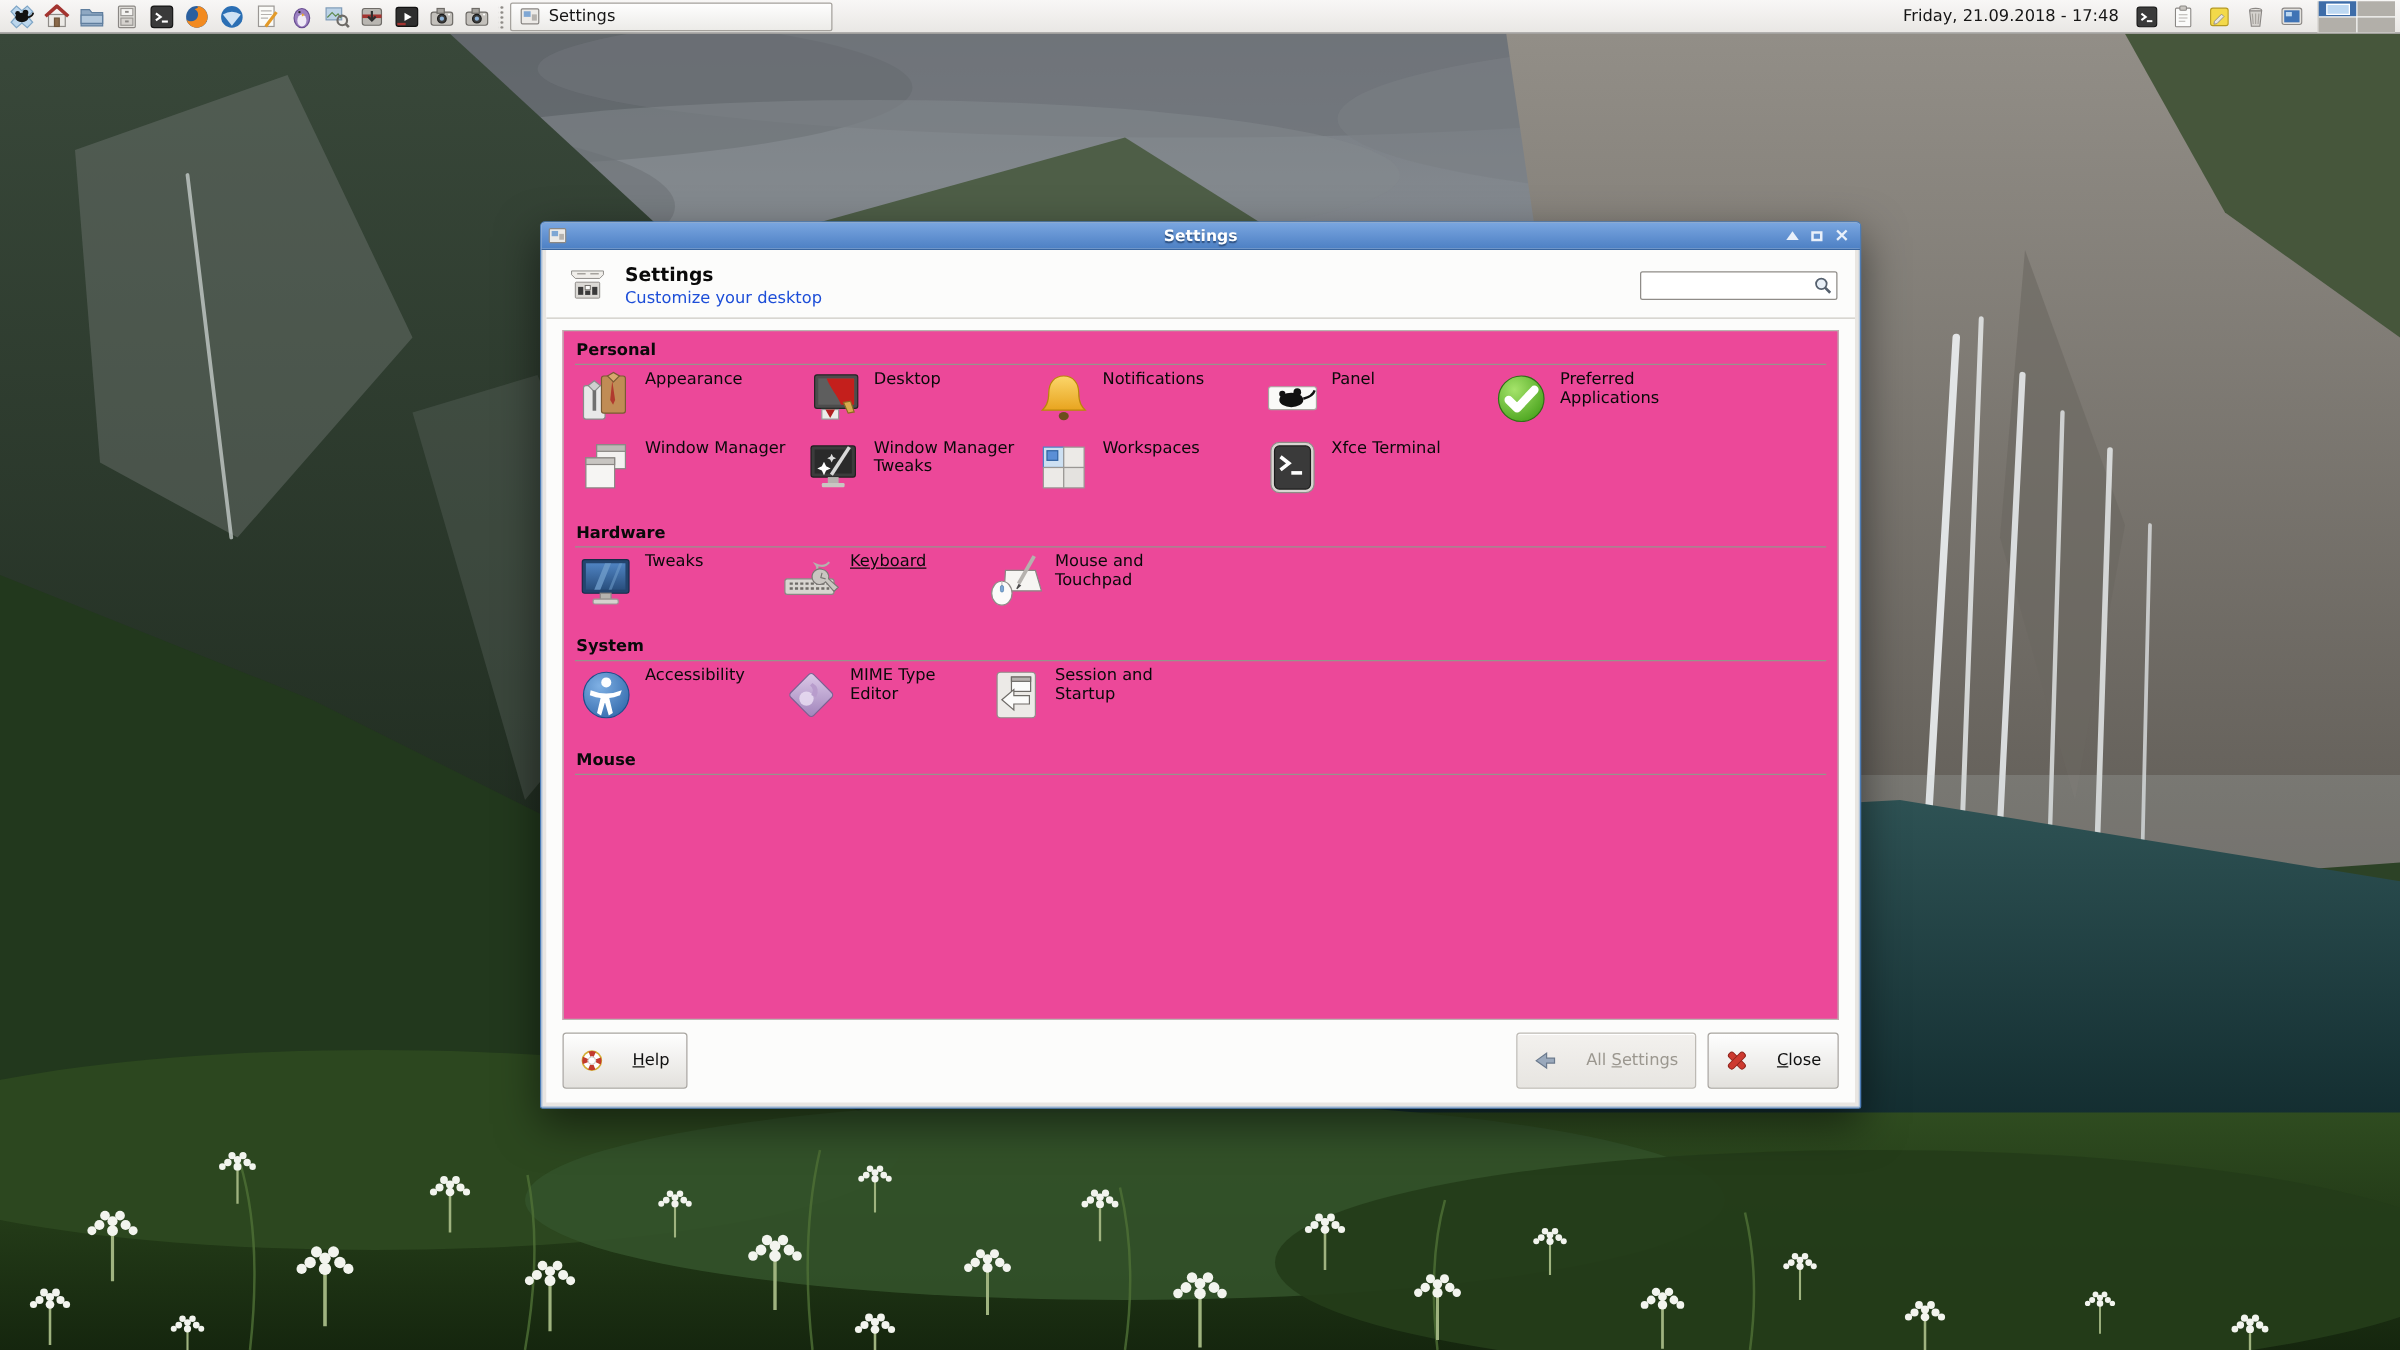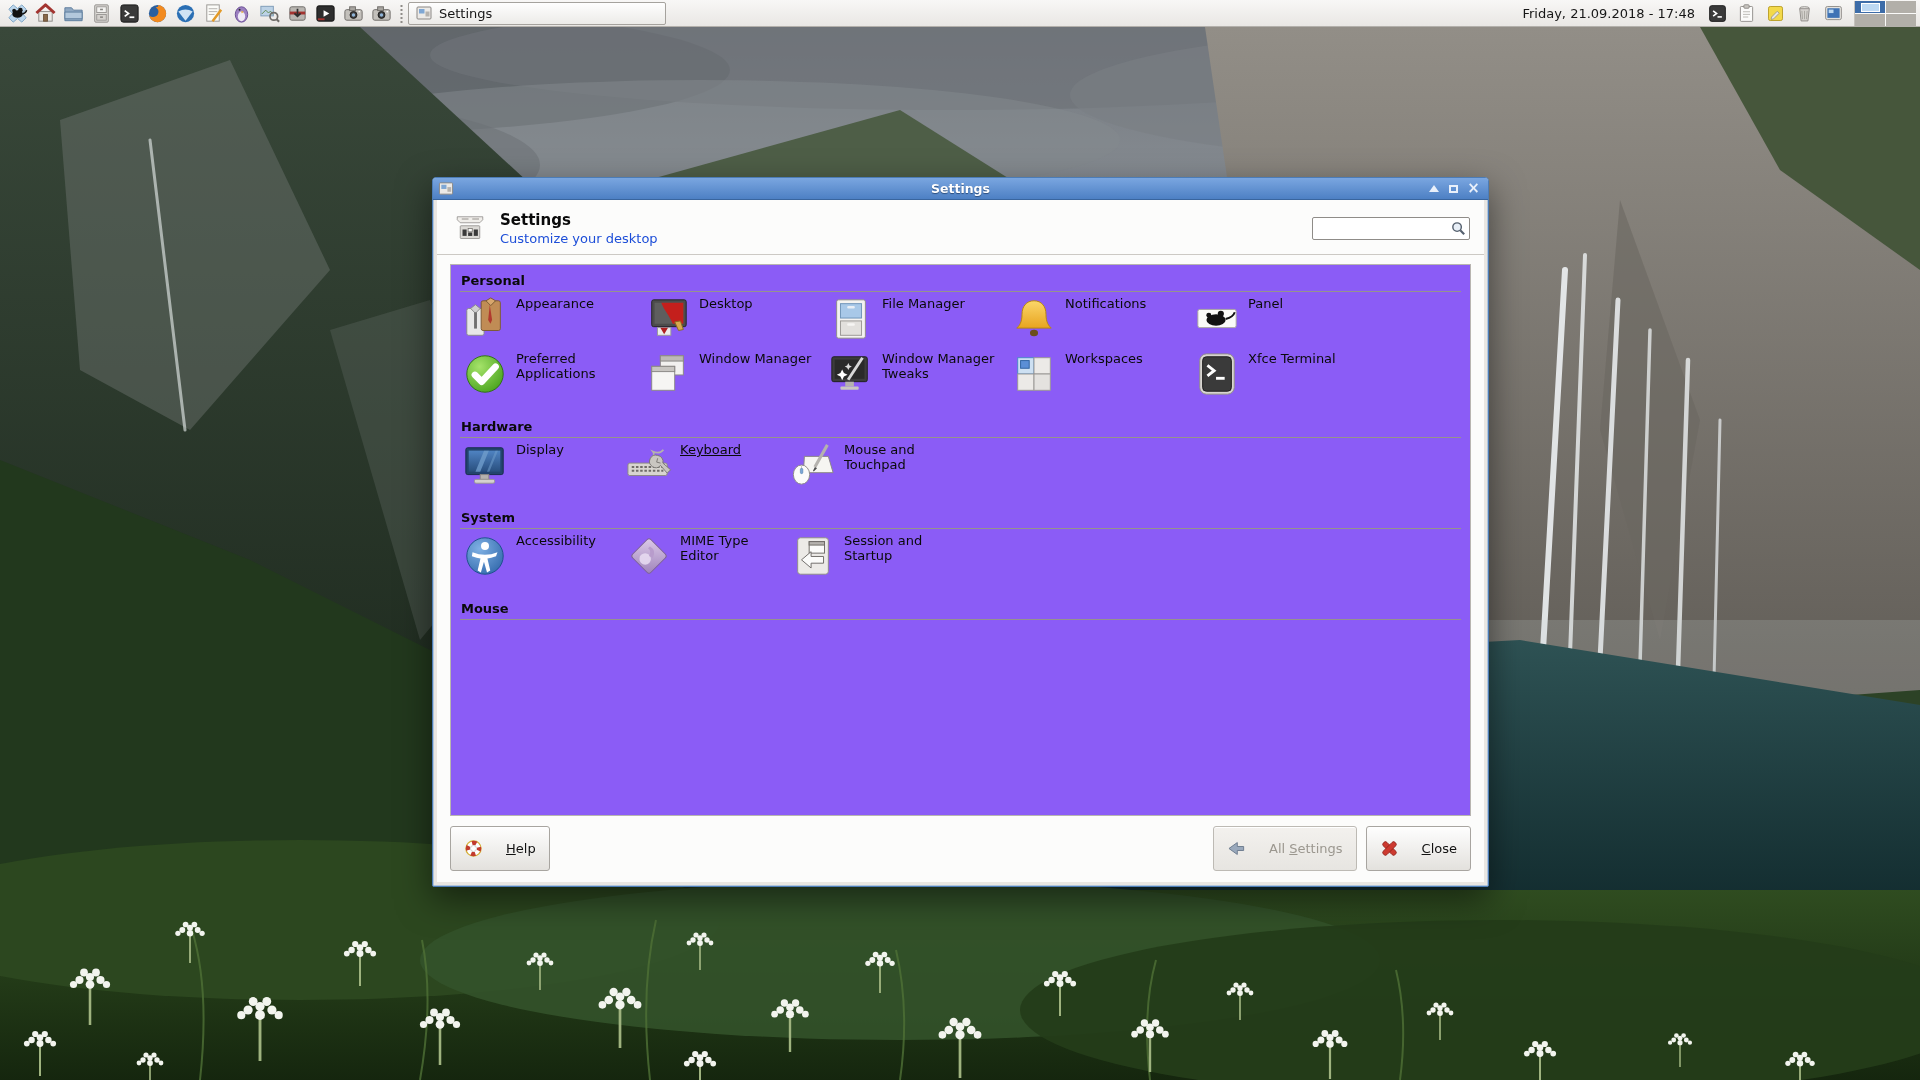--- a/index.html
+++ b/index.html
@@ -45,21 +45,21 @@
   .win-inner{flex:1;margin:0 4px 4px;background:#fcfcfb;display:flex;flex-direction:column;overflow:hidden}
   .hdr{flex:none;display:flex;align-items:center;padding:10px 14px 8px;border-bottom:1px solid #ccc9c4;background:#fcfcfb}
   .hdr-icon{width:38px;height:36px;flex:none}
   .hdr-text{margin-left:11px}
   .hdr-title{font-size:15px;font-weight:bold;color:#0a0a0a}
   .hdr-sub{font-size:13px;color:#1d4ed8;margin-top:2px}
   .search{margin-left:auto;position:relative}
   .search input{width:158px;height:23px;border:1px solid #8f8c88;border-radius:2px;padding:0 24px 0 6px;
                 font-family:inherit;font-size:13px;background:#fff;outline:none}
   .search .mag{position:absolute;right:3px;top:3px;width:17px;height:17px;cursor:pointer}
-  .frame{flex:1;margin:9px 13px 0;border:1px solid #b8b5b0;background:#8b5cf6;padding:4px 9px;overflow:hidden}
+  .frame{flex:1;margin:9px 13px 0;border:1px solid #b8b5b0;background:#ec4899;padding:4px 9px;overflow:hidden}
   .sec-h{font-size:13px;font-weight:bold;color:#0a0a0a;padding:4px 1px 3px;border-bottom:1px solid #96938d;margin-bottom:4px}
   .grid{display:grid;margin:3px 0 9px}
   .p5{grid-template-columns:repeat(5,183px)}
   .p3{grid-template-columns:repeat(3,164px)}
   .p1{grid-template-columns:220px}
   .tile{display:flex;gap:8px;min-height:55px;padding:0 2px;cursor:pointer}
   .tile svg{width:46px;height:46px;flex:none}
   .tile-label{font-size:13px;color:#0a0a0a;line-height:1.18}
   .tile-label.focused{text-decoration:underline}
   .footer{flex:none;display:flex;align-items:center;padding:10px 13px 11px}
@@ -608,26 +608,20 @@
           <span class="tile-label">Appearance</span>
         </div>
         <div class="tile">
           <svg>
               <use href="#i-desktop"></use>
             </svg>
           <span class="tile-label">Desktop</span>
         </div>
         <div class="tile">
           <svg>
-              <use href="#i-filemgr"></use>
-            </svg>
-          <span class="tile-label">File Manager</span>
-        </div>
-        <div class="tile">
-          <svg>
               <use href="#i-notif"></use>
             </svg>
           <span class="tile-label">Notifications</span>
         </div>
         <div class="tile">
           <svg>
               <use href="#i-panelset"></use>
             </svg>
           <span class="tile-label">Panel</span>
         </div>
@@ -662,21 +656,21 @@
           <span class="tile-label">Xfce Terminal</span>
         </div>
       </div>
 
       <div class="sec-h">Hardware</div>
       <div class="grid p3">
         <div class="tile">
           <svg>
               <use href="#i-display"></use>
             </svg>
-          <span class="tile-label">Display</span>
+          <span class="tile-label">Tweaks</span>
         </div>
         <div class="tile">
           <svg>
               <use href="#i-keyboard"></use>
             </svg>
           <span class="tile-label focused">Keyboard</span>
         </div>
         <div class="tile">
           <svg>
               <use href="#i-mousetp"></use>

